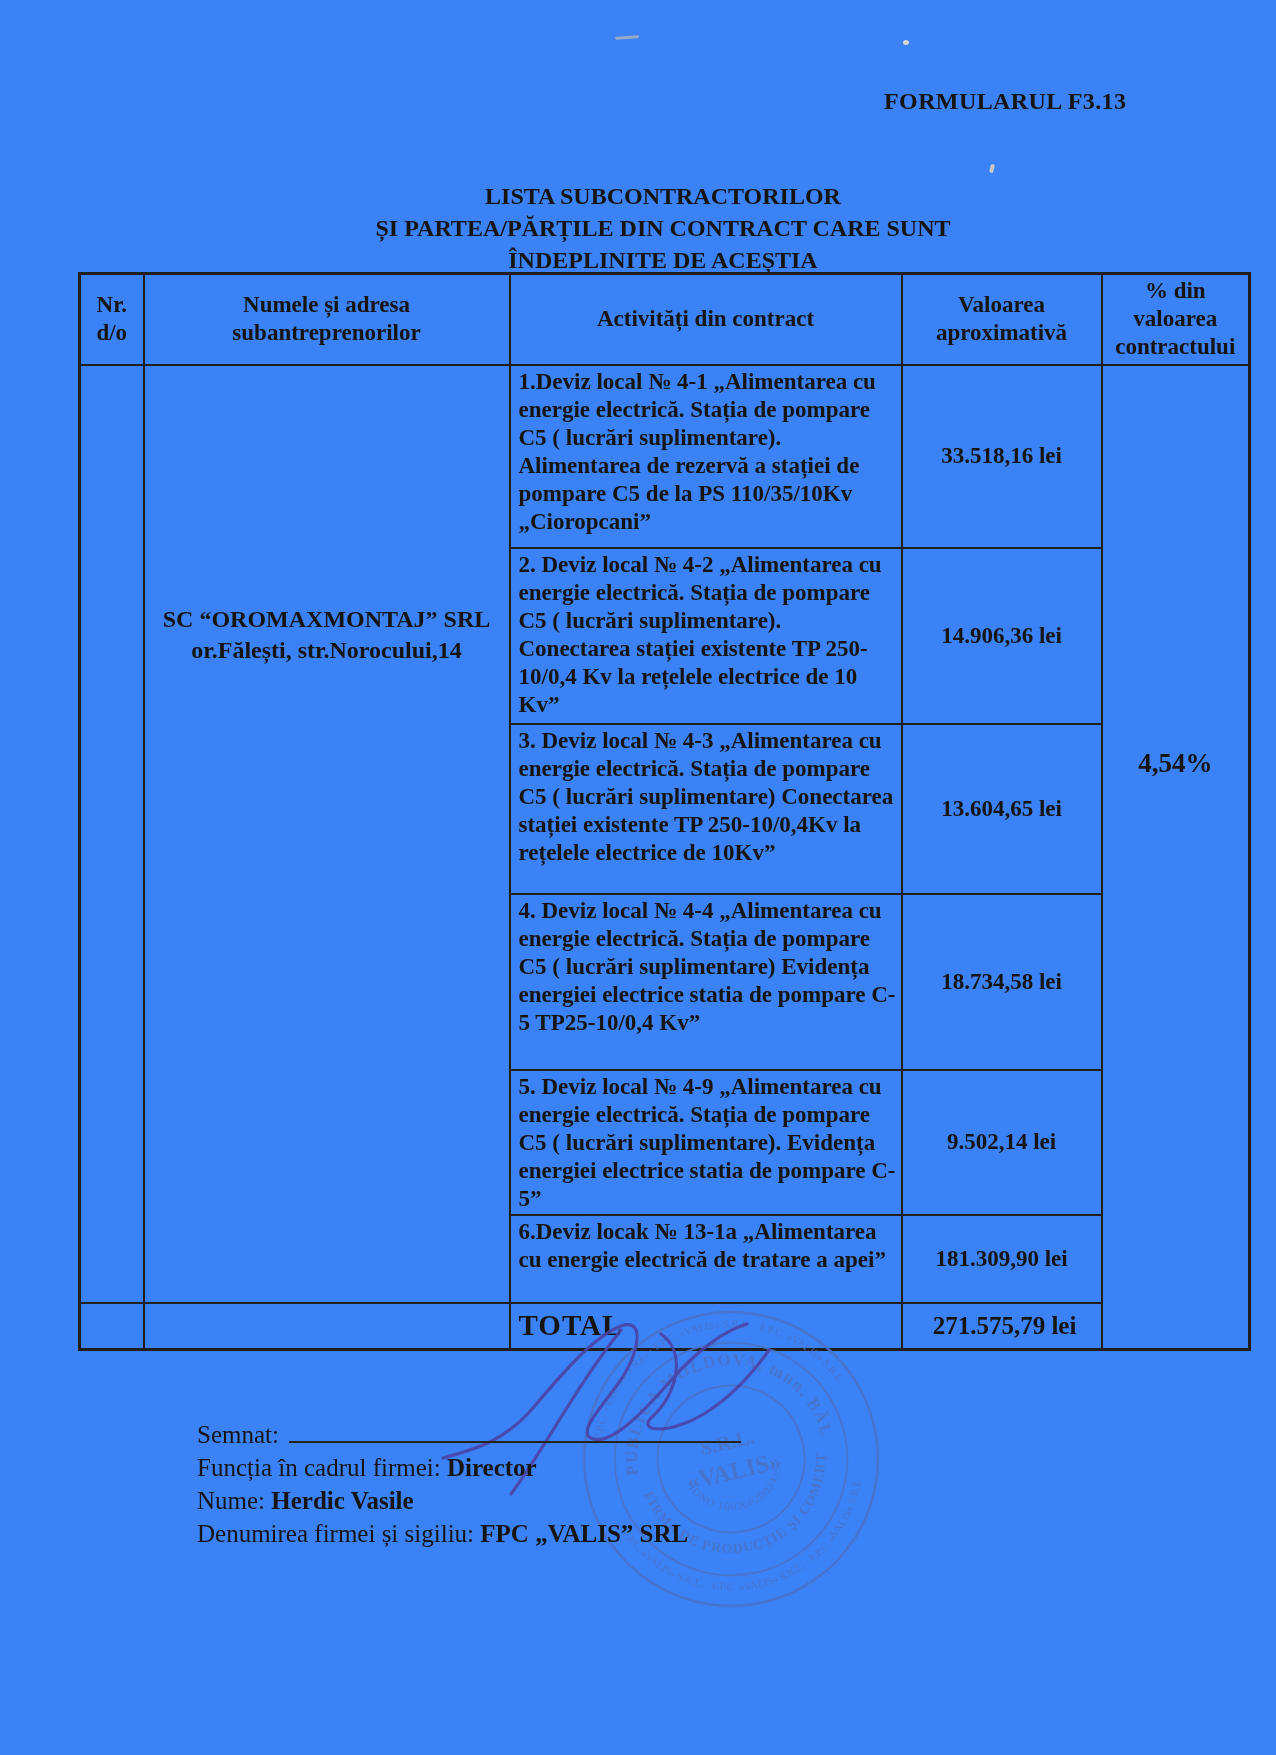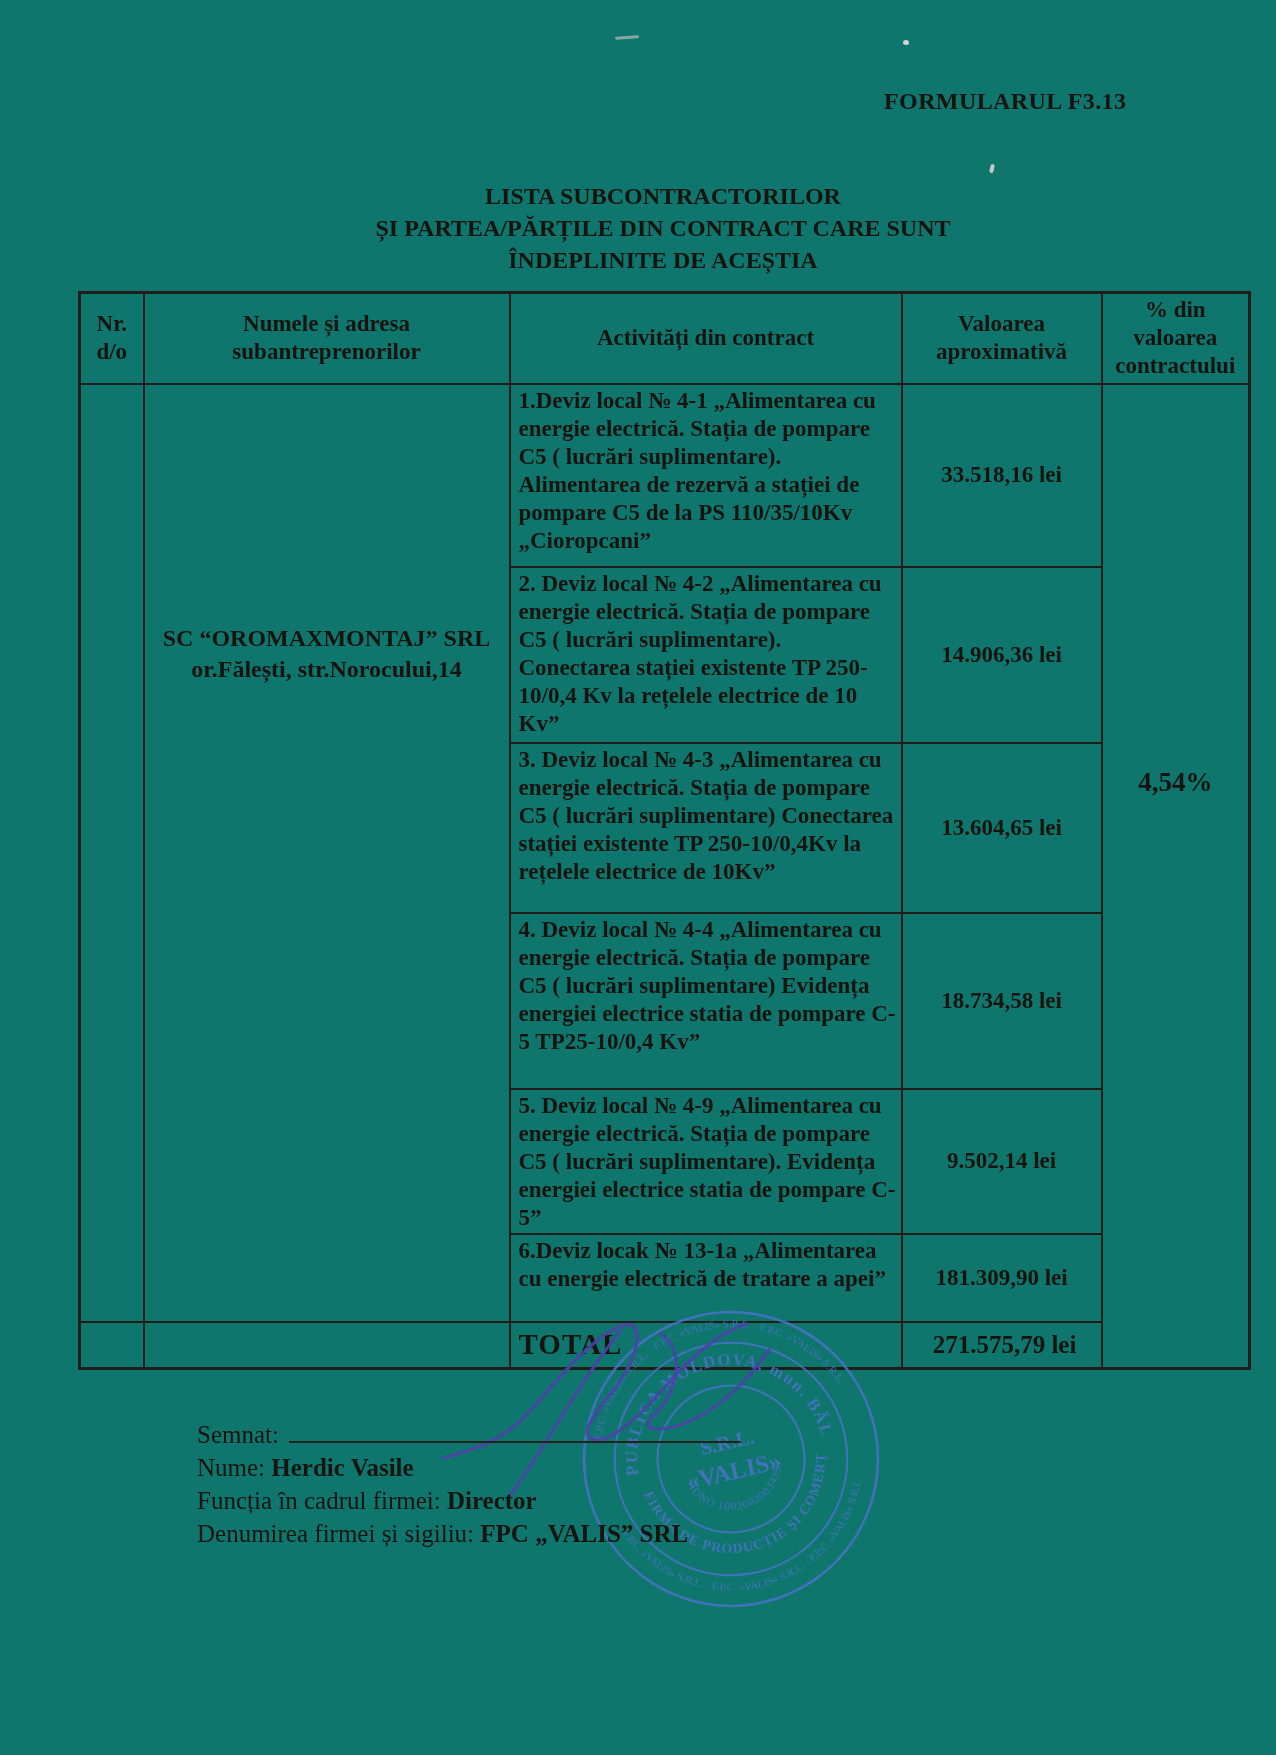--- a/index.html
+++ b/index.html
@@ -1,30 +1,30 @@
 <!DOCTYPE html>
 <html><head>
 <meta charset="utf-8">
 <style>
   html,body{margin:0;padding:0;background:#6f6f6f;}
   .page{
     position:relative;margin:0 auto;width:1276px;height:1755px;
-    background:#0f766e;color:#16140f;overflow:hidden;
+    background:#3b82f6;color:#16140f;overflow:hidden;
     font-family:"Liberation Serif","DejaVu Serif",serif;
   }
   
   .smudge1{position:absolute;left:615px;top:36px;width:24px;height:3px;background:#bcbcb6;border-radius:2px;transform:rotate(-4deg);opacity:.7;}
   .smudge2{position:absolute;left:903px;top:40px;width:6px;height:5px;background:#d6d6d0;border-radius:50%;}
   .smudge3{position:absolute;left:990px;top:164px;width:4px;height:9px;background:#c9c9c2;border-radius:2px;transform:rotate(14deg);}
 
   .form-label{position:absolute;left:884px;top:88px;font-size:24px;font-weight:bold;letter-spacing:.4px;}
   .doc-title{position:absolute;left:333px;top:180px;width:660px;text-align:center;font-size:24px;font-weight:bold;line-height:32px;}
 
   table.main{
-    position:absolute;left:78px;top:291px;width:1170px;
+    position:absolute;left:78px;top:272px;width:1170px;
     border-collapse:collapse;table-layout:fixed;border:3px solid #211e19;
   }
   table.main th,table.main td{border:2px solid #211e19;}
   table.main th{
     font-size:23px;font-weight:bold;line-height:28px;
     padding:2px 6px;vertical-align:middle;text-align:center;
   }
   th.h-nr{text-align:left;white-space:pre-line;padding-left:8px;}
   th.h-pct{text-align:left;vertical-align:top;padding-top:8px;padding-left:8px;line-height:30px;}
   td.act{font-size:23px;font-weight:bold;line-height:28px;padding:2px 4px 0 8px;vertical-align:top;text-align:left;}
@@ -117,26 +117,26 @@
         <td class="val total-val">271.575,79 lei</td>
       </tr>
     </tbody>
   </table>
 
   <div class="sig-block">
     <div class="sig-row">
       <span>Semnat:</span><span class="sig-underline"></span>
     </div>
     <div class="sig-row">
+      <span>Funcția în cadrul firmei:</span>
+      <b>Director</b>
+    </div>
+    <div class="sig-row">
       <span>Nume:</span>
       <b>Herdic Vasile</b>
-    </div>
-    <div class="sig-row">
-      <span>Funcția în cadrul firmei:</span>
-      <b>Director</b>
     </div>
     <div class="sig-row">
       <span>Denumirea firmei și sigiliu:</span>
       <b>FPC „VALIS” SRL</b>
     </div>
   </div>
 
   <svg class="signature-svg" viewBox="0 0 380 200">
     <g fill="none" stroke-width="3.2" stroke-linecap="round" opacity="0.9" stroke="#4b43a8">
       <path d="M 18 150 C 55 140 80 132 108 100 C 140 62 170 28 196 18 C 222 9 214 48 190 80 C 172 104 152 126 168 131 C 188 137 222 100 248 70 C 272 43 300 22 322 16"></path>

